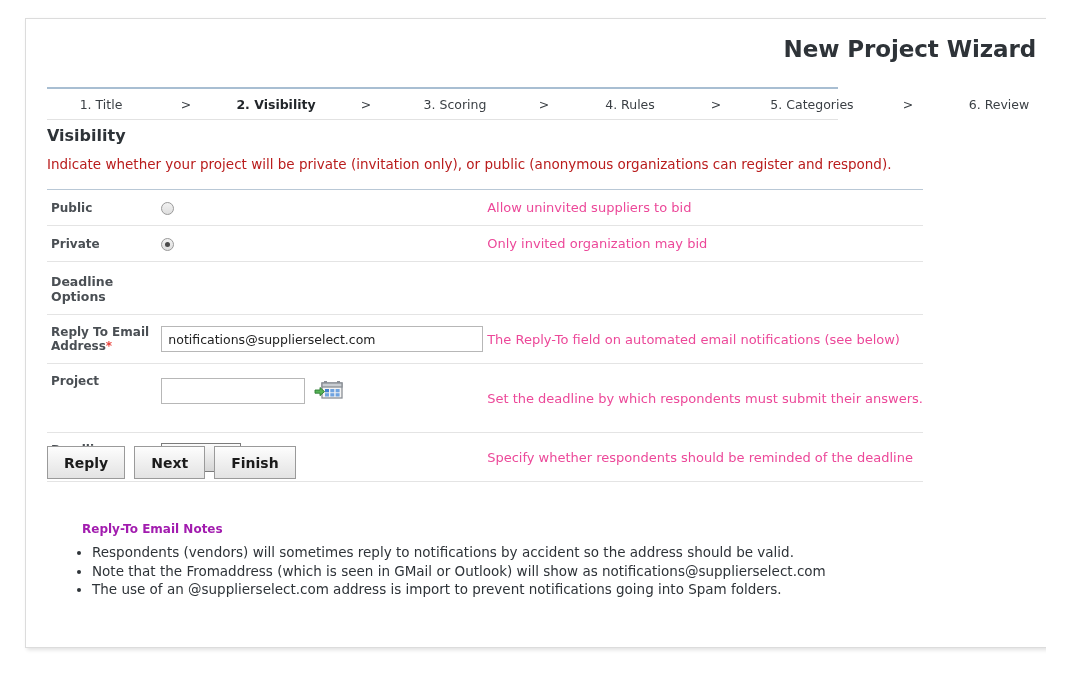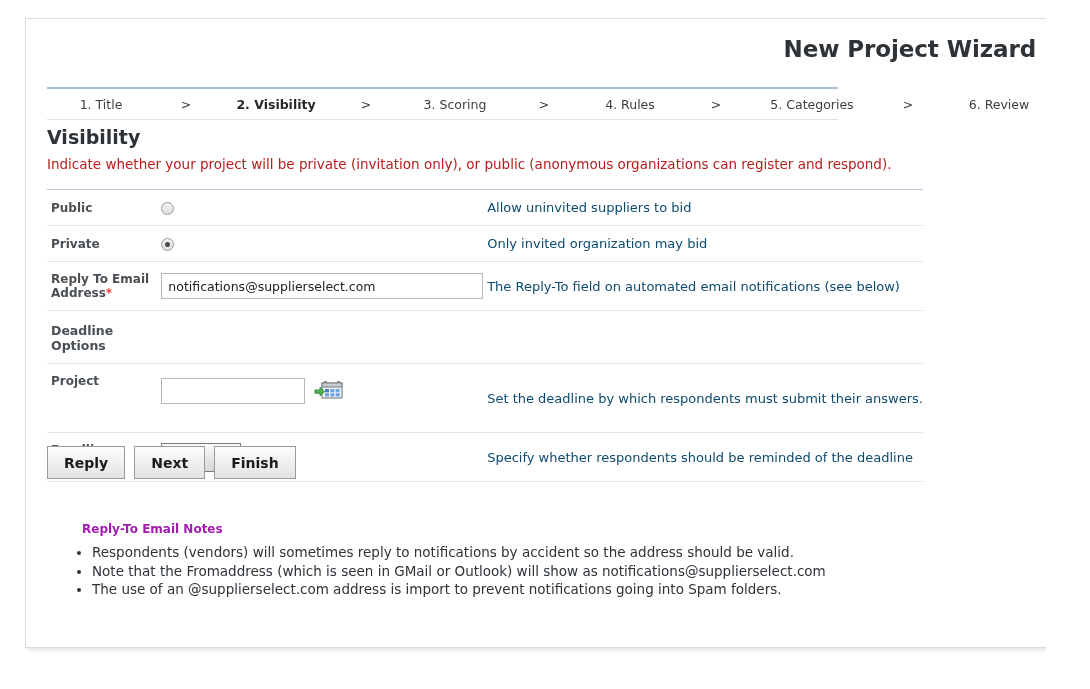--- a/index.html
+++ b/index.html
@@ -65,21 +65,21 @@
   .s2 { width: 118px; flex: 0 0 118px; }
   .s3 { width: 116px; flex: 0 0 116px; }
   .s4 { width: 110px; flex: 0 0 110px; }
   .s5 { width: 130px; flex: 0 0 130px; }
   .s6 { width: 120px; flex: 0 0 120px; }
 
   
   .section-title {
     position: absolute;
     left: 21px; top: 107px;
-    font-size: 19px;
+    font-size: 16px;
     font-weight: bold;
     color: #2e3338;
   }
   .section-desc {
     position: absolute;
     left: 21px; top: 137px;
     font-size: 13.5px;
     color: #b91c1c;
     white-space: nowrap;
   }
@@ -105,21 +105,21 @@
   .lbl {
     font-size: 12px;
     font-weight: bold;
     color: #4a4f54;
     padding: 10px 0 10px 4px;
     display: block;
   }
   .req { color: #e8413b; font-weight: bold; }
   .help {
     font-size: 13px;
-    color: #0c4a6e;
+    color: #ec4899;
     padding: 10px 0;
     display: block;
     white-space: nowrap;
   }
 
   
   .radio {
     display: inline-block;
     width: 13px; height: 13px;
     border-radius: 50%;
@@ -277,34 +277,34 @@
               <span class="lbl">Private</span>
             </td>
         <td class="radio-cell"><span class="radio-pad"><span class="radio checked"></span></span></td>
         <td>
               <span class="help">Only invited organization may bid</span>
             </td>
       </tr>
 
       <tr>
         <td>
-              <span class="lbl"><span>Reply To Email Address</span><span class="req">*</span></span>
-            </td>
-        <td><input class="txt txt-email" type="text" value="notifications@supplierselect.com" style=""></td>
-        <td>
-              <span class="help">The Reply-To field on automated email notifications (see below)</span>
-            </td>
-      </tr>
-
-      <tr>
-        <td>
               <span class="subhead">Deadline Options</span>
             </td>
         <td></td>
         <td></td>
+      </tr>
+
+      <tr>
+        <td>
+              <span class="lbl"><span>Reply To Email Address</span><span class="req">*</span></span>
+            </td>
+        <td><input class="txt txt-email" type="text" value="notifications@supplierselect.com" style=""></td>
+        <td>
+              <span class="help">The Reply-To field on automated email notifications (see below)</span>
+            </td>
       </tr>
 
       <tr>
         <td style="vertical-align:top;">
               <span class="lbl">Project</span>
             </td>
         <td style="vertical-align:top;">
           <div class="deadline-wrap">
             <input class="txt txt-deadline" type="text" value="" style="">
             <span style="display:inline-block;line-height:0;">

